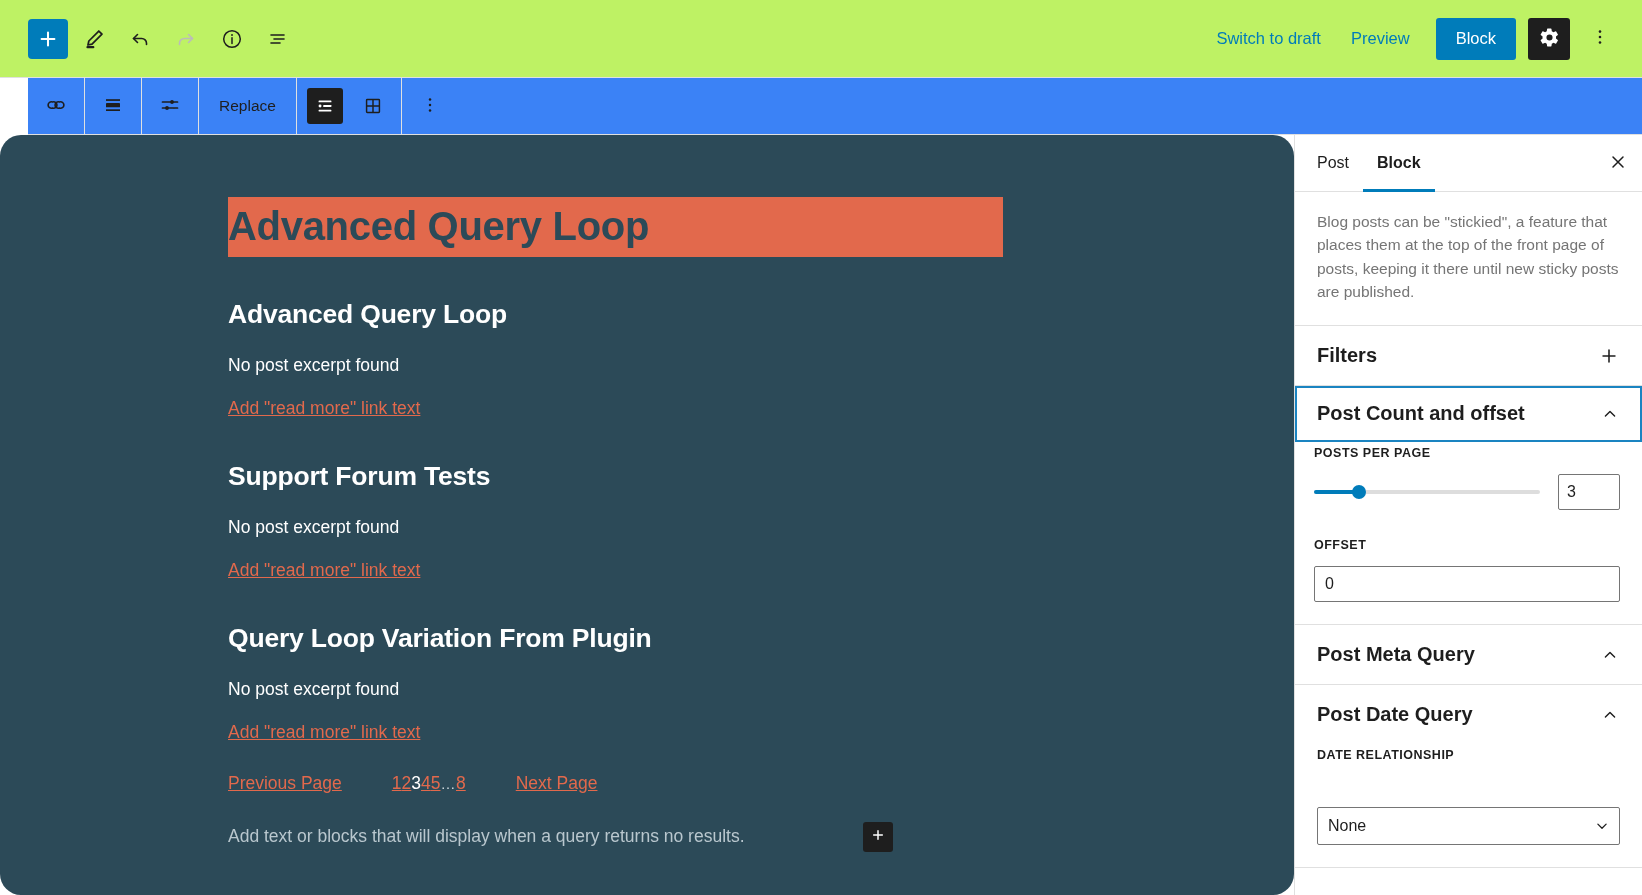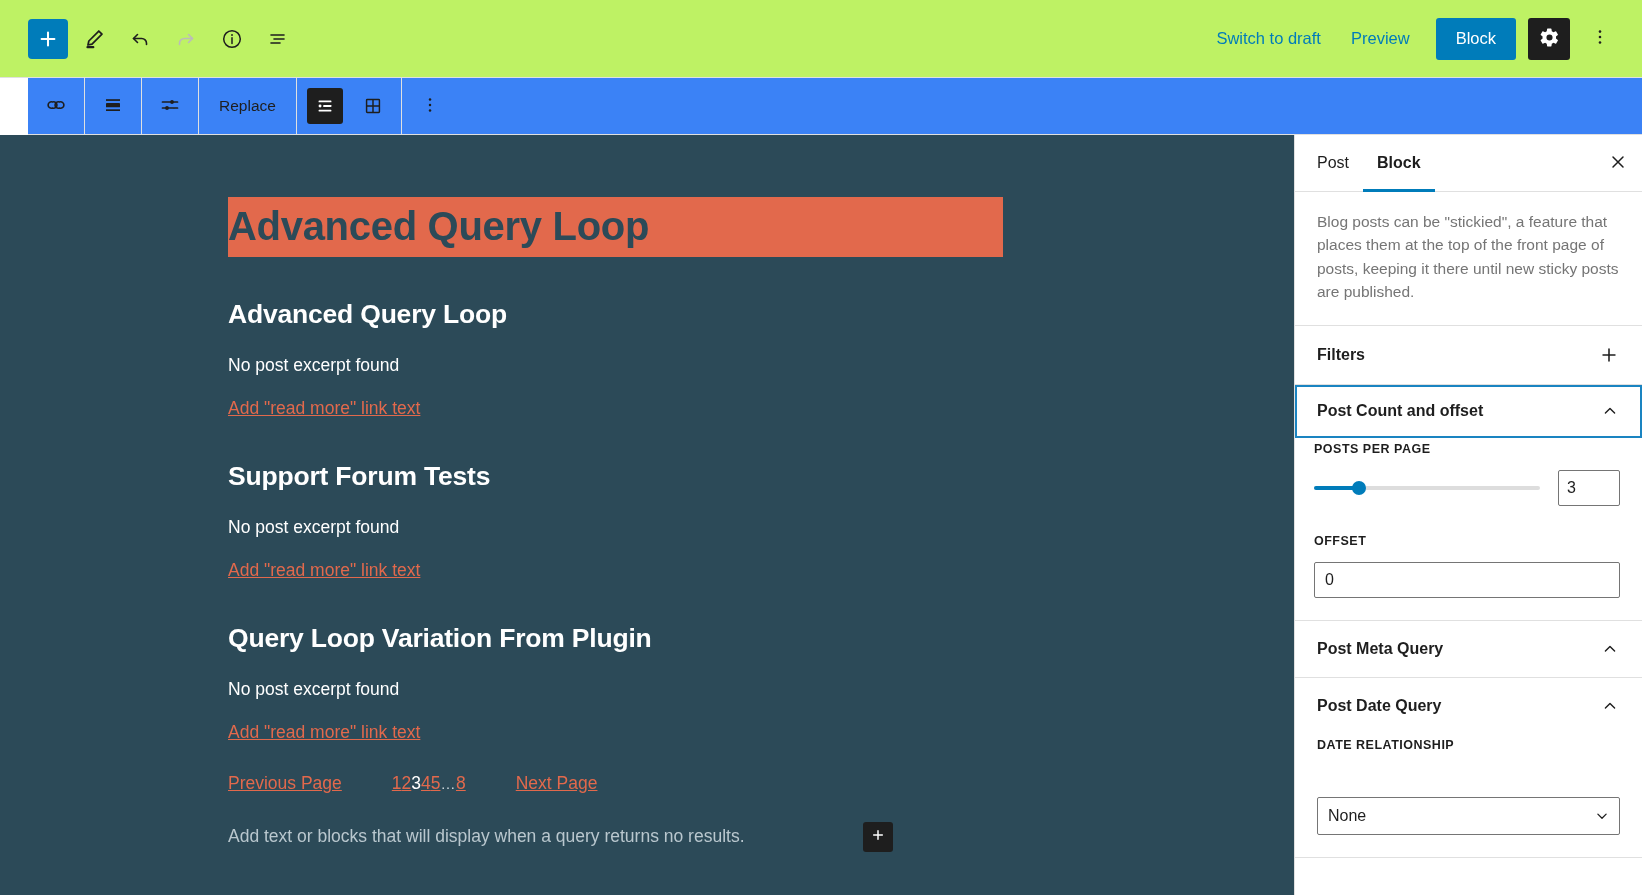--- a/index.html
+++ b/index.html
@@ -96,20 +96,21 @@
   
   .body { flex: 1; display: flex; min-height: 0; }
 
   
   .canvas {
     flex: 1;
     background: #2c4a58;
     position: relative;
     overflow: hidden;
     padding: 62px 0 0 0;
+    border-radius: 21px;
   }
   .content { padding-left: 228px; padding-right: 40px; }
 
   .post-title-hl {
     display: inline-block;
     background: #e2694c;
     color: #2c4a58;
     font-size: 40px; font-weight: 800;
     letter-spacing: -0.3px;
     padding: 8px 20px 10px 0;
@@ -203,21 +204,21 @@
     color: #757575; font-size: 15.5px; line-height: 1.5;
     border-bottom: 1px solid #e0e0e0;
   }
   .sb-panel { border-bottom: 1px solid #e0e0e0; }
   .sb-panel-head {
     display: flex; align-items: center; justify-content: space-between;
     padding: 18px 22px;
     cursor: pointer; background: none; border: none; width: 100%;
     font-family: "Liberation Sans", sans-serif;
   }
-  .sb-panel-title { font-size: 16px; font-weight: 600; color: #1e1e1e; }
+  .sb-panel-title { font-size: 20px; font-weight: 600; color: #1e1e1e; }
   .sb-panel-head .chev { color: #1e1e1e; display: flex; }
 
   .sb-panel.focused {
     outline: 2px solid #1a84c1;
     outline-offset: -2px;
     position: relative; z-index: 2;
   }
   .sb-panel.focused .sb-panel-head { padding: 16px 22px; }
 
   .sb-body { padding: 4px 22px 22px 22px; }

